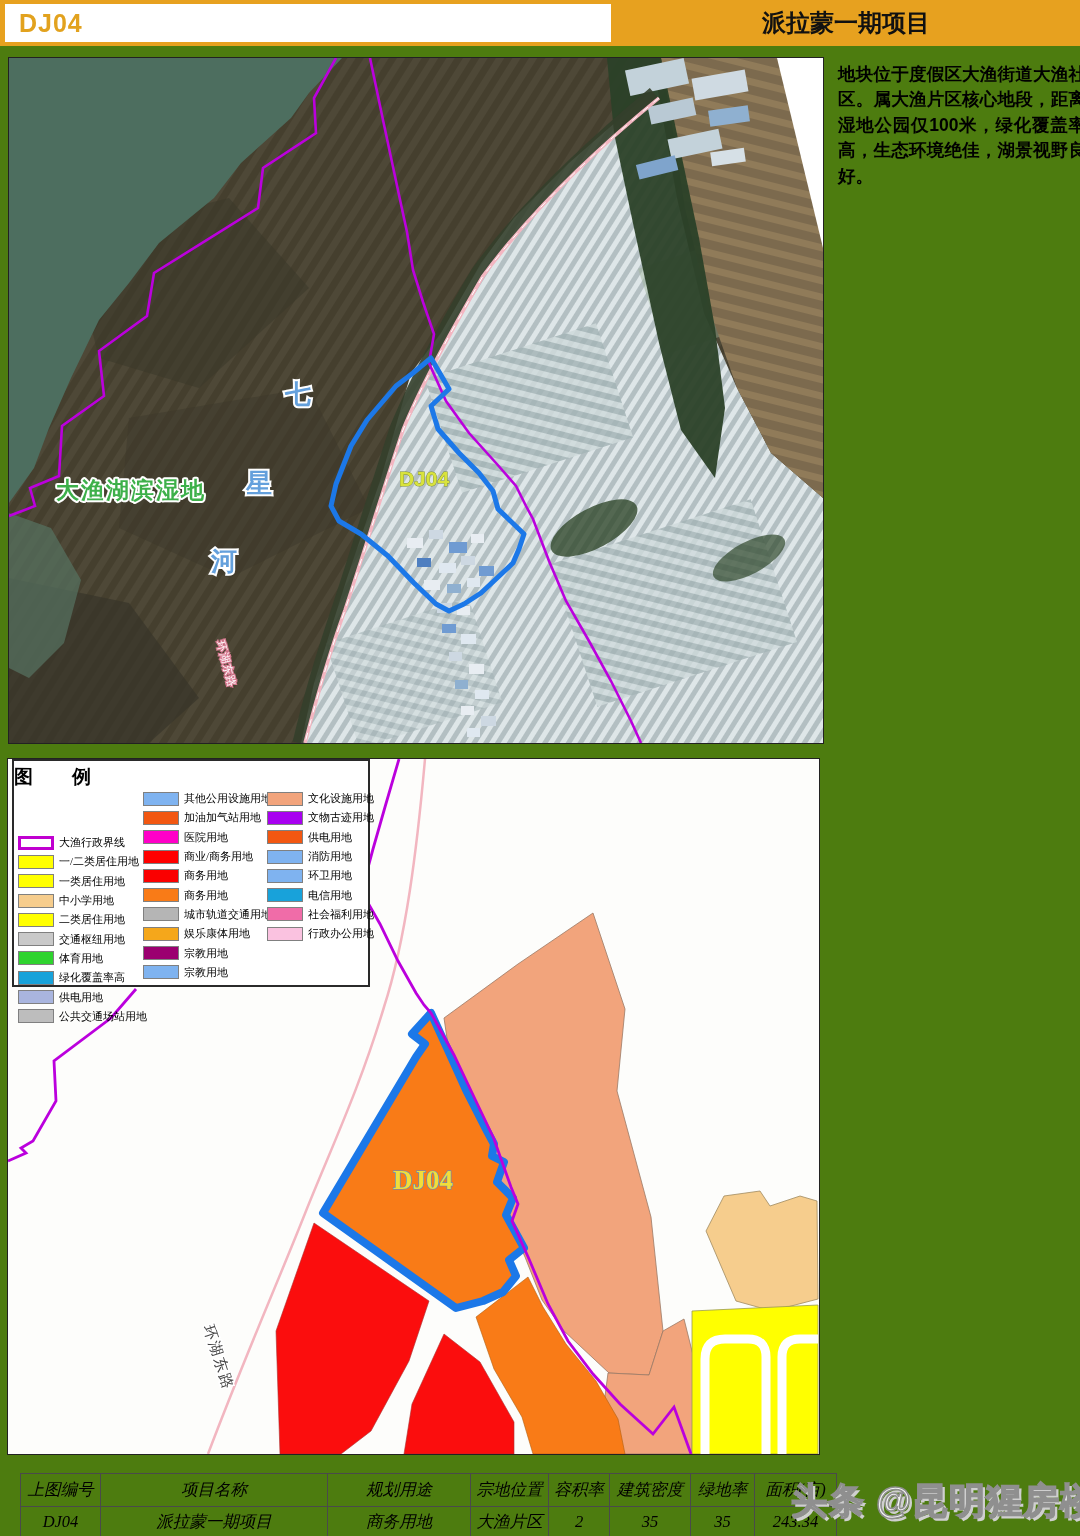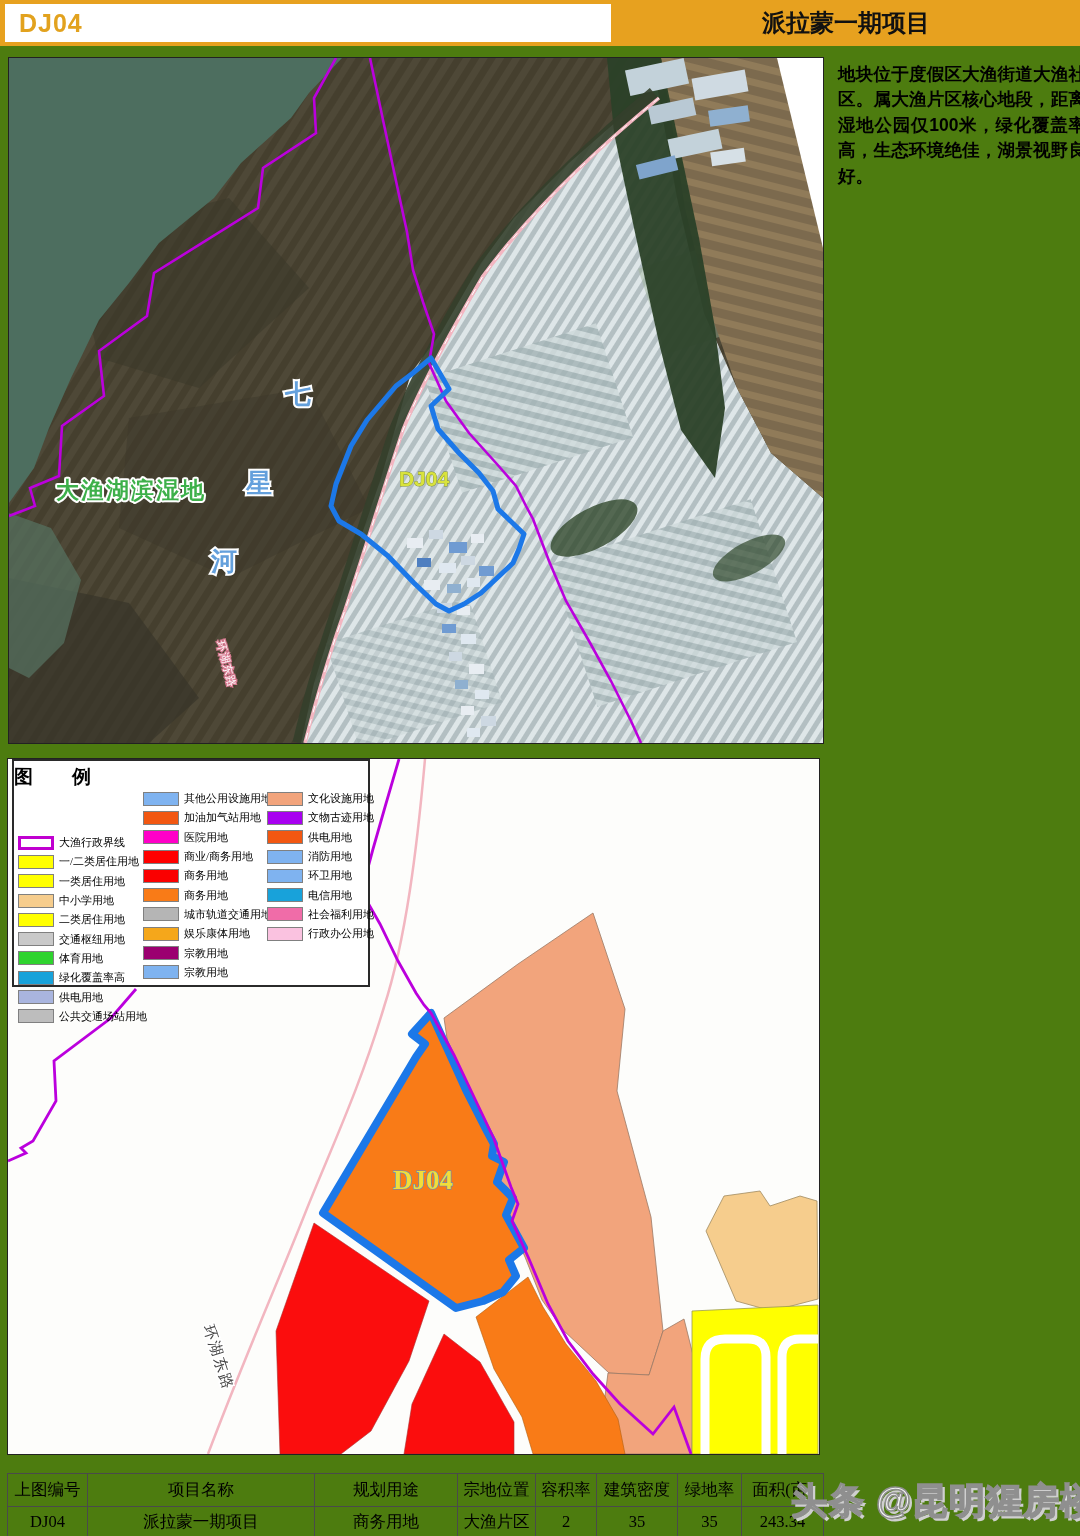--- a/index.html
+++ b/index.html
@@ -27,22 +27,22 @@
   .lg-col-0{left:4px;width:123px;margin-top:44px;}
   .lg-col-1{left:129px;width:122px;}
   .lg-col-2{left:253px;width:102px;}
   .lg-item{display:flex;align-items:center;height:19.3px;gap:5px;}
   .lg-swatch{width:36px;height:14px;border:1px solid #808080;flex:none;box-sizing:border-box;}
   .lg-label{font-family:"Liberation Serif",serif;font-size:11px;color:#000;white-space:nowrap;}
   
   .desc{position:absolute;left:838px;top:62px;width:248px;font-size:17.5px;font-weight:700;
         line-height:1.45;color:#000;text-align:justify;}
   
-  .info-table{position:absolute;left:7px;top:1473px;width:816px;border-collapse:collapse;
-              table-layout:fixed;font-family:"Liberation Serif",serif;}
+  .info-table{position:absolute;left:20px;top:1473px;width:816px;border-collapse:collapse;
+              table-layout:fixed;font-family:"Liberation Serif",serif;font-style:italic;}
   .info-table th,.info-table td{border:1px solid #4a4a4a;text-align:center;padding:0;
               font-weight:400;font-size:16.5px;color:#000;overflow:hidden;white-space:nowrap;}
   .info-table th{height:32px;}
   .info-table td{height:29px;}
   
   .watermark{position:absolute;left:791px;top:1477px;z-index:10;font-size:36px;font-weight:800;
              white-space:nowrap;color:#f4f4f4;-webkit-text-stroke:1.6px #8f8f8f;
              text-shadow:3px 3px 0 #cfcfcf;letter-spacing:1px;}
 </style>
 </head>

